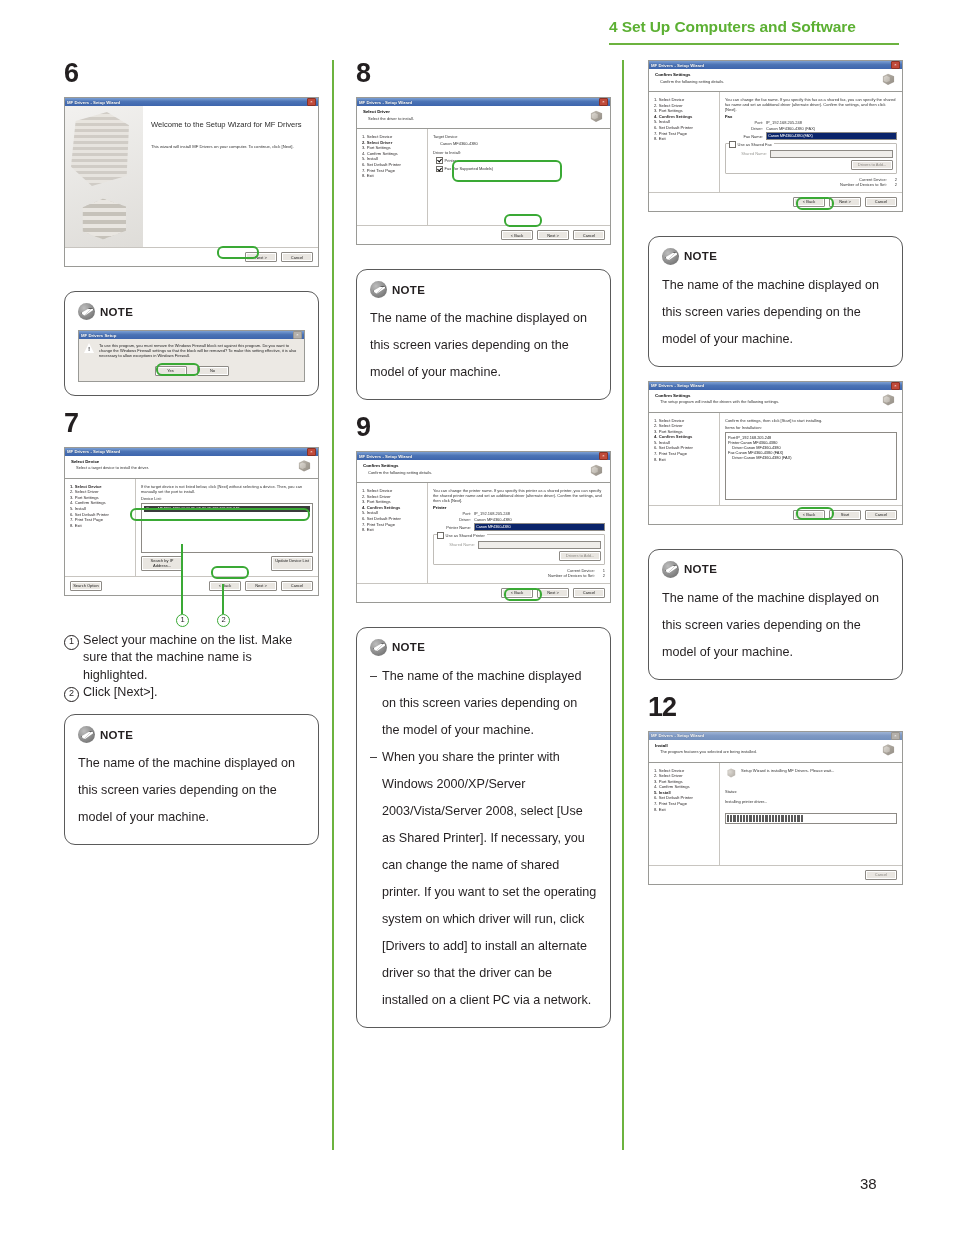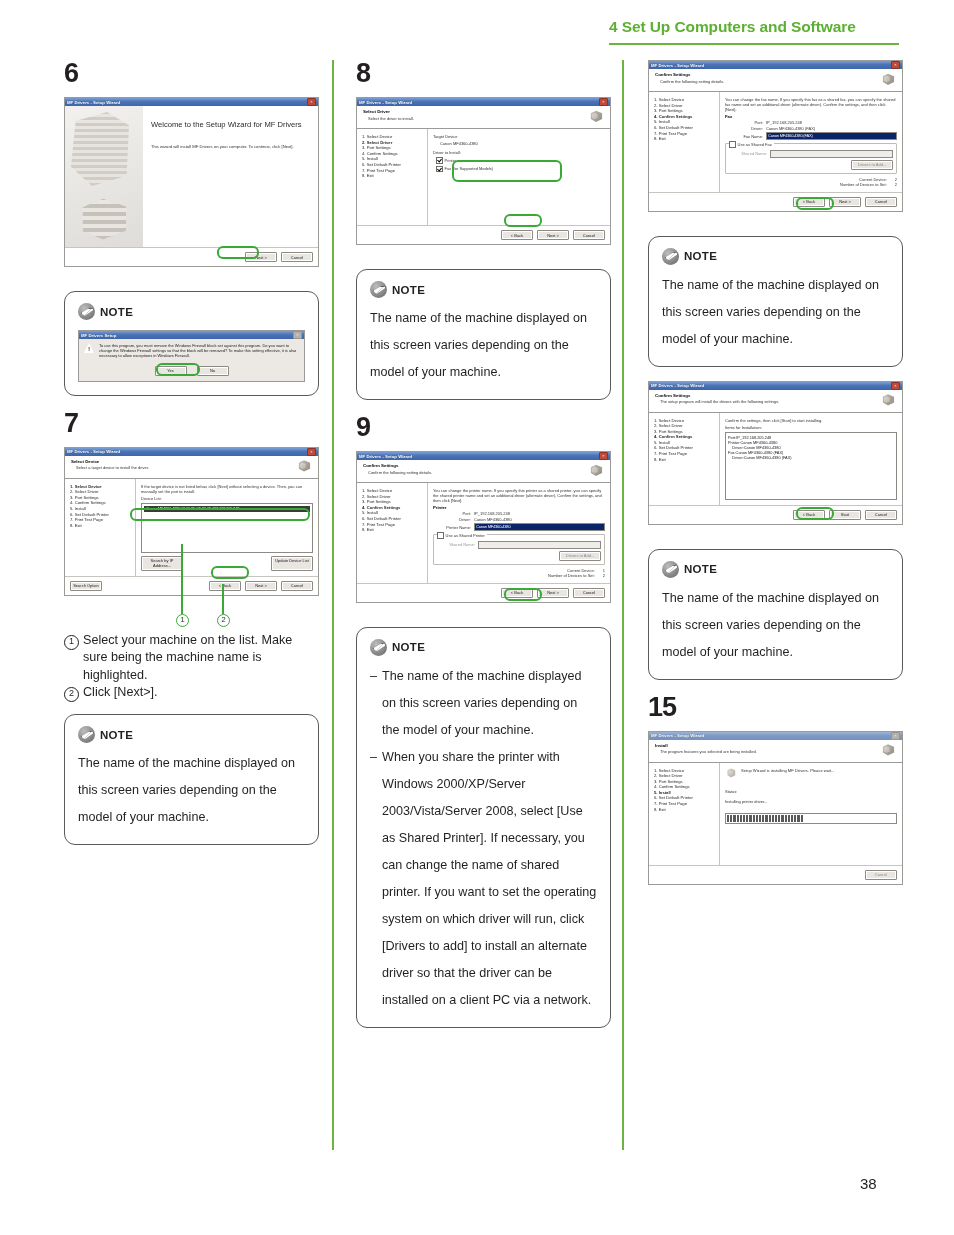--- a/index.html
+++ b/index.html
@@ -250,21 +250,21 @@
     <div style="position:relative;height:26px;">
       <div class="callout-line" style="left:117px;top:-58px;height:70px;"></div>
       <div class="callout-line" style="left:158px;top:-18px;height:30px;"></div>
       <div class="callout-num" style="left:112px;top:12px;">1</div>
       <div class="callout-num" style="left:153px;top:12px;">2</div>
     </div>
 
     <div class="olist">
       <div class="row">
         <span class="cnum">1</span>
-        <span class="txt">Select your machine on the list. Make sure being the machine name is highlighted.</span>
+        <span class="txt">Select your machine on the list. Make sure that the machine name is highlighted.</span>
       </div>
       <div class="row">
         <span class="cnum">2</span>
         <span class="txt">Click [Next&gt;].</span>
       </div>
     </div>
 
     <div class="note">
       <div class="note-hd">
         <span class="note-ico"></span>
@@ -566,21 +566,21 @@
     <div style="height:18px;"></div>
 
     <div class="note">
       <div class="note-hd">
         <span class="note-ico"></span>
         <span class="note-title">NOTE</span>
       </div>
       <div class="note-body">The name of the machine displayed on this screen varies depending on the model of your machine.</div>
     </div>
 
-    <div class="stepnum">15</div>
+    <div class="stepnum">12</div>
     <div class="shot">
       <div class="titlebar" style="background:linear-gradient(to bottom,#9eb4d6,#7f99c4 45%,#7491bd);">
         <div class="tb-text">MF Drivers - Setup Wizard</div>
         <div class="tb-close dim">×</div>
       </div>
       <div class="hdrband">
         <div class="ht">
           <b>Install</b>
           <span>The program features you selected are being installed.</span>
         </div>

